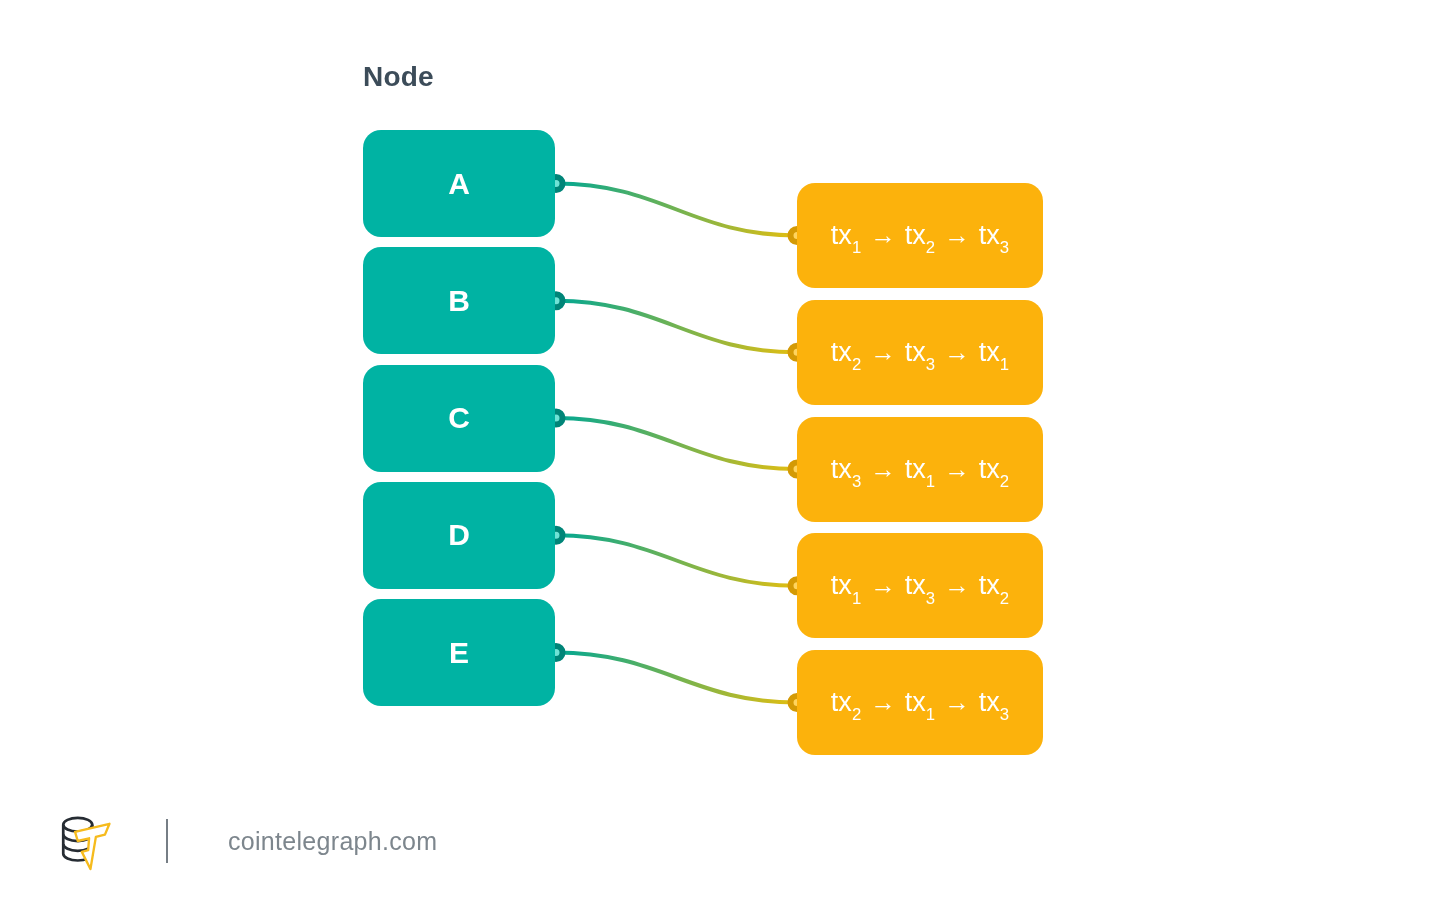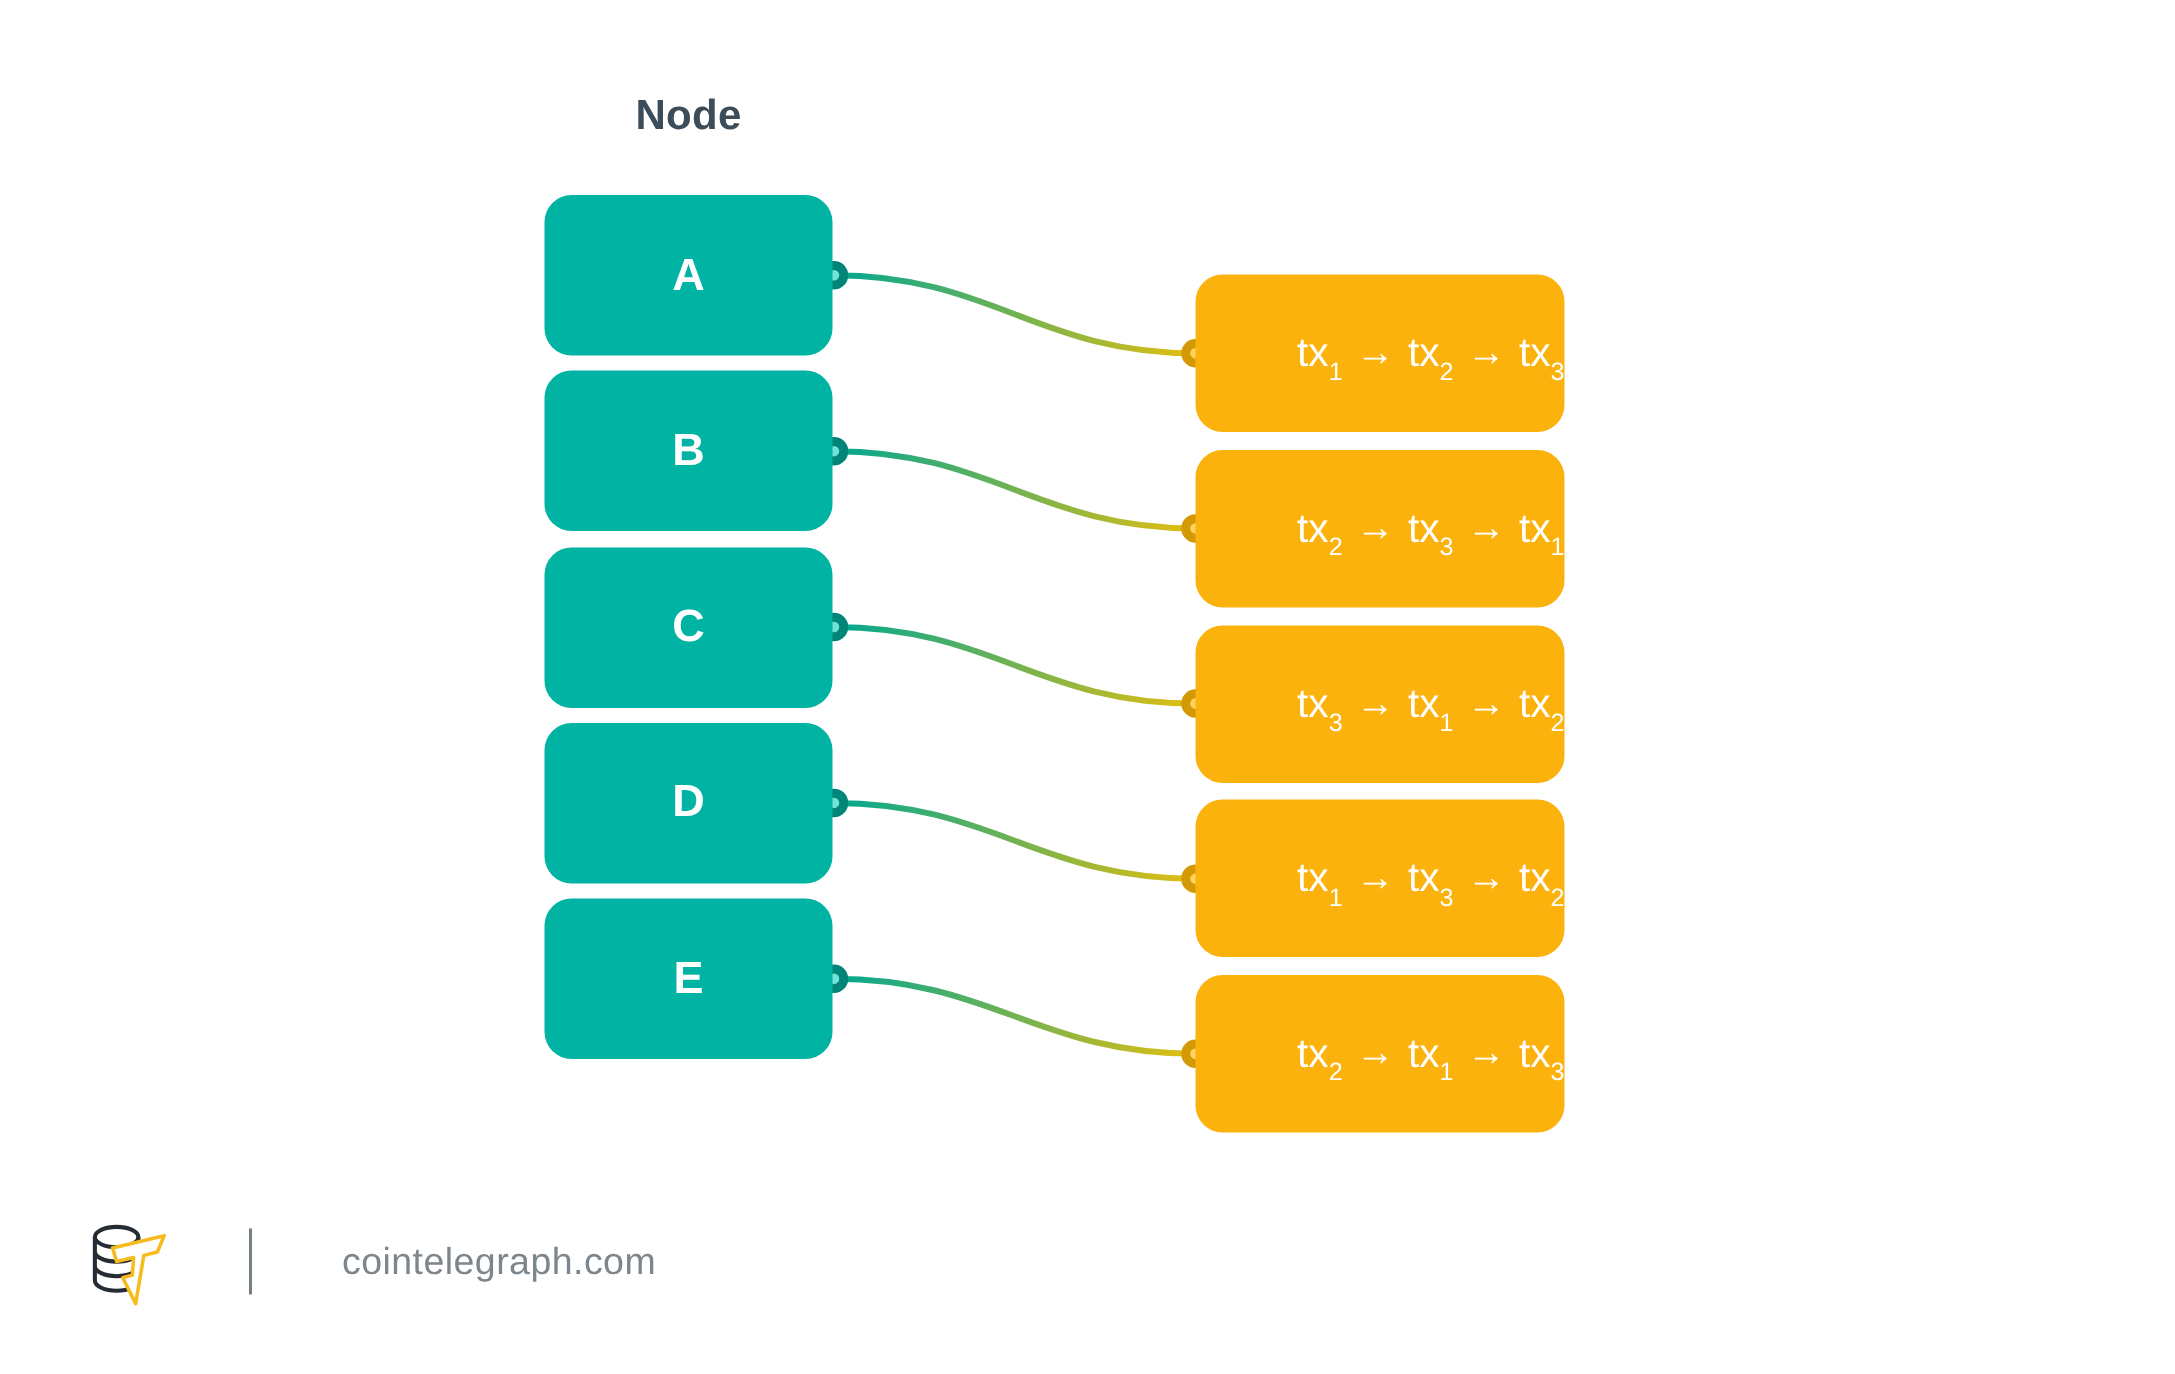--- a/index.html
+++ b/index.html
@@ -15,21 +15,21 @@
     font-family: "Liberation Sans", sans-serif;
     overflow: hidden;
   }
   .col-header {
     position: absolute;
     top: 61px;
     font-size: 28px;
     font-weight: bold;
     letter-spacing: 0.2px;
     color: var(--header-text, #3C4C59);
-    text-align: center;
+    text-align: left;
   }
   .col-header.node-col   { left: 363px; width: 192px; }
   .col-header.order-col  { left: 797px; width: 246px; }
 
   svg.connectors {
     position: absolute;
     left: 0; top: 0;
     width: 1450px;
     height: 916px;
     pointer-events: none;
@@ -52,21 +52,21 @@
   .order-box {
     position: absolute;
     left: 797px;
     width: 246px;
     height: 105px;
     border-radius: 18px;
     background: var(--order-fill, #FCB20C);
     color: #ffffff;
     display: flex;
     align-items: center;
-    justify-content: flex-end;
+    justify-content: center;
     font-size: 27px;
   }
   .order-box sub {
     font-size: 0.62em;
     line-height: 0;
     position: relative;
     bottom: -0.18em;
   }
   .order-box .arrow {
     margin: 0 9px;

